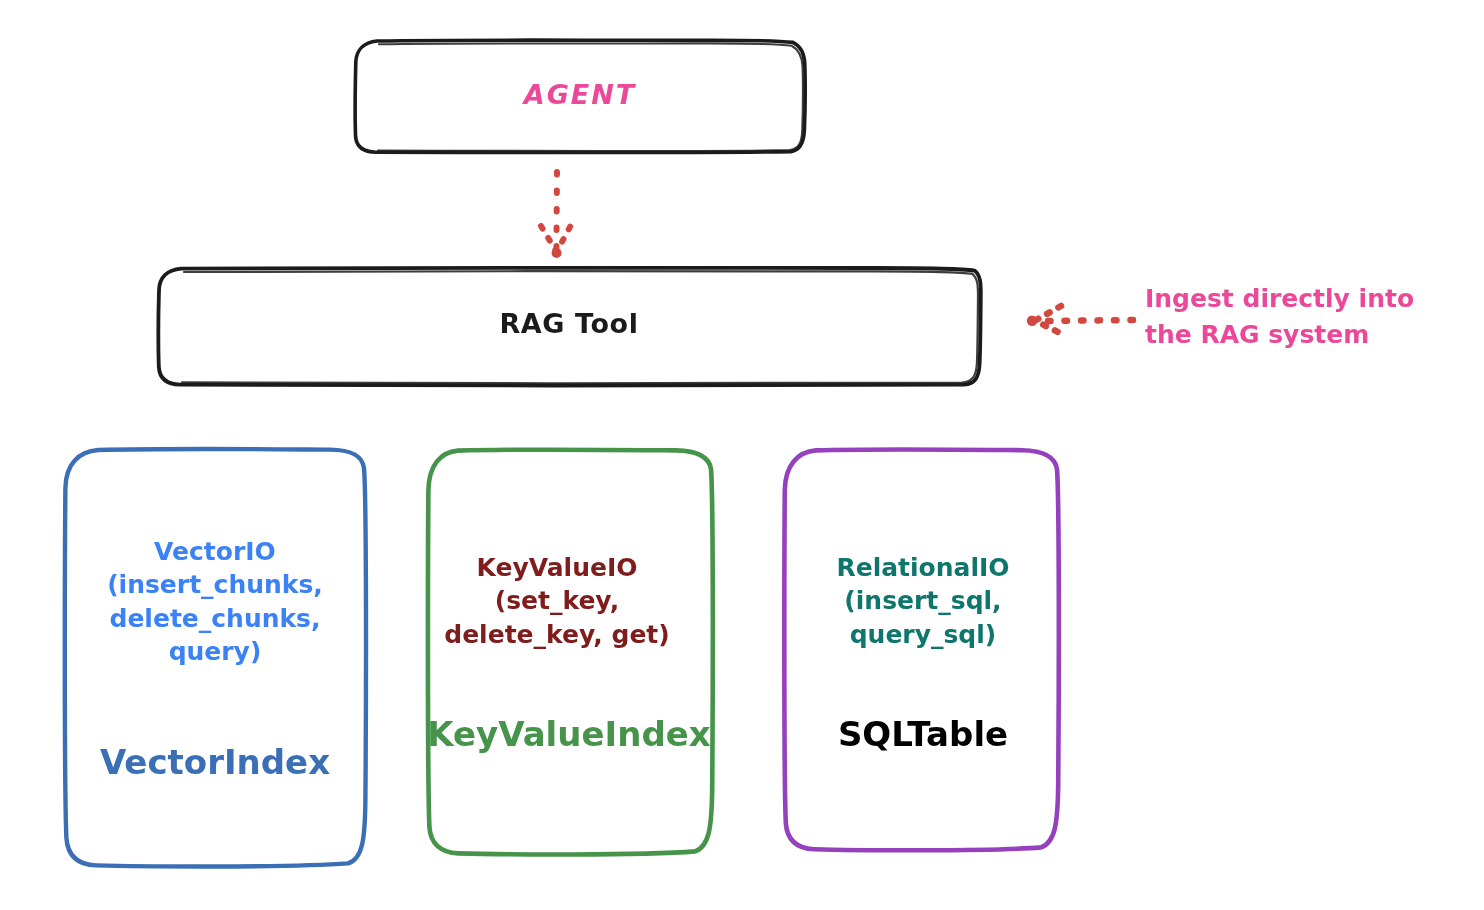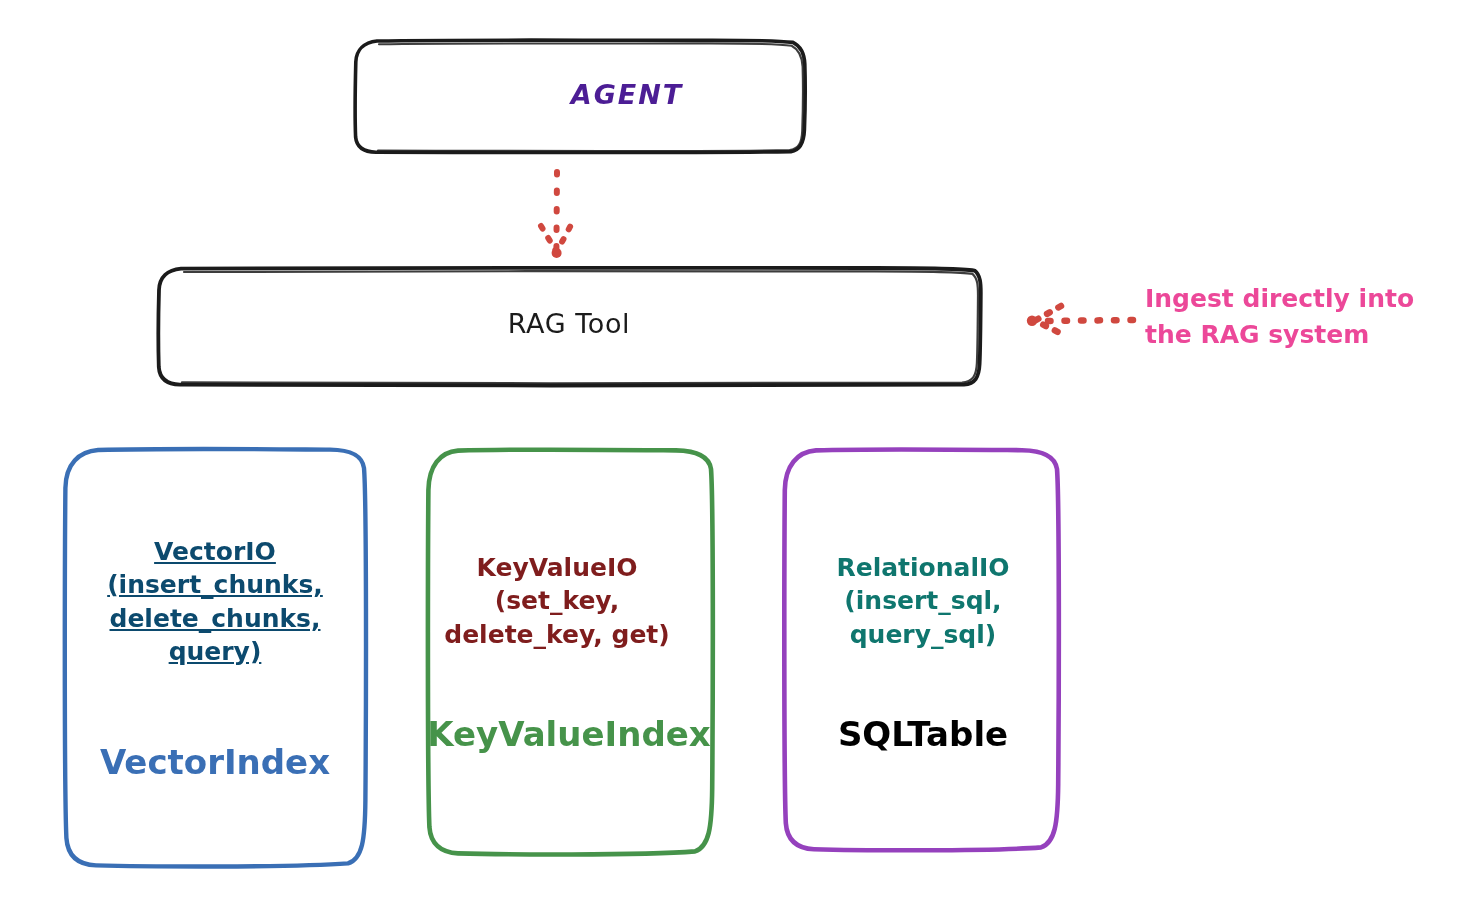--- a/index.html
+++ b/index.html
@@ -29,29 +29,28 @@
     -webkit-font-smoothing: antialiased;
   }
   #agent-label {
     left: 355px; top: 78px;
     width: 450px;
     font-family: "DejaVu Sans", sans-serif;
     font-size: 27px;
     font-style: italic;
     font-weight: 700;
     letter-spacing: 2px;
-    color: #4c1d95;
-    padding-left: 47px;
+    color: #ec4899;
   }
   #ragtool-label {
     left: 158px; top: 307px;
     width: 822px;
     font-family: "DejaVu Sans", sans-serif;
     font-size: 27px;
-    font-weight: 400;
+    font-weight: 700;
     letter-spacing: 0.6px;
     color: #1b1b1b;
   }
 
   
   #annotation-text {
     position: absolute;
     left: 1145px; top: 281px;
     width: 330px;
     text-align: left;
@@ -68,21 +67,21 @@
     font-size: 25px;
     font-weight: 600;
     line-height: 1.33;
   }
   .store-index {
     font-family: "DejaVu Sans", sans-serif;
     font-size: 34px;
     font-weight: 600;
   }
 
-  #vector-api    { left: 63px;  top: 535px; width: 304px; color: #0c4a6e; text-decoration: underline; }
+  #vector-api    { left: 63px;  top: 535px; width: 304px; color: #3b82f6; }
   #vector-index  { left: 63px;  top: 741px; width: 304px; color: #3a6fb5; }
   #keyvalue-api  { left: 406px; top: 551px; width: 302px; color: #7f1d1d; }
   #keyvalue-index{ left: 418px; top: 713px; width: 302px; color: #46934a; }
   #relational-api   { left: 784px; top: 551px; width: 278px; color: #0f766e; }
   #relational-index { left: 784px; top: 713px; width: 278px; color: #000000; }
 </style>
 </head>
 <body>
 
 <svg id="canvas" viewBox="0 0 1484 910" xmlns="http://www.w3.org/2000/svg">

